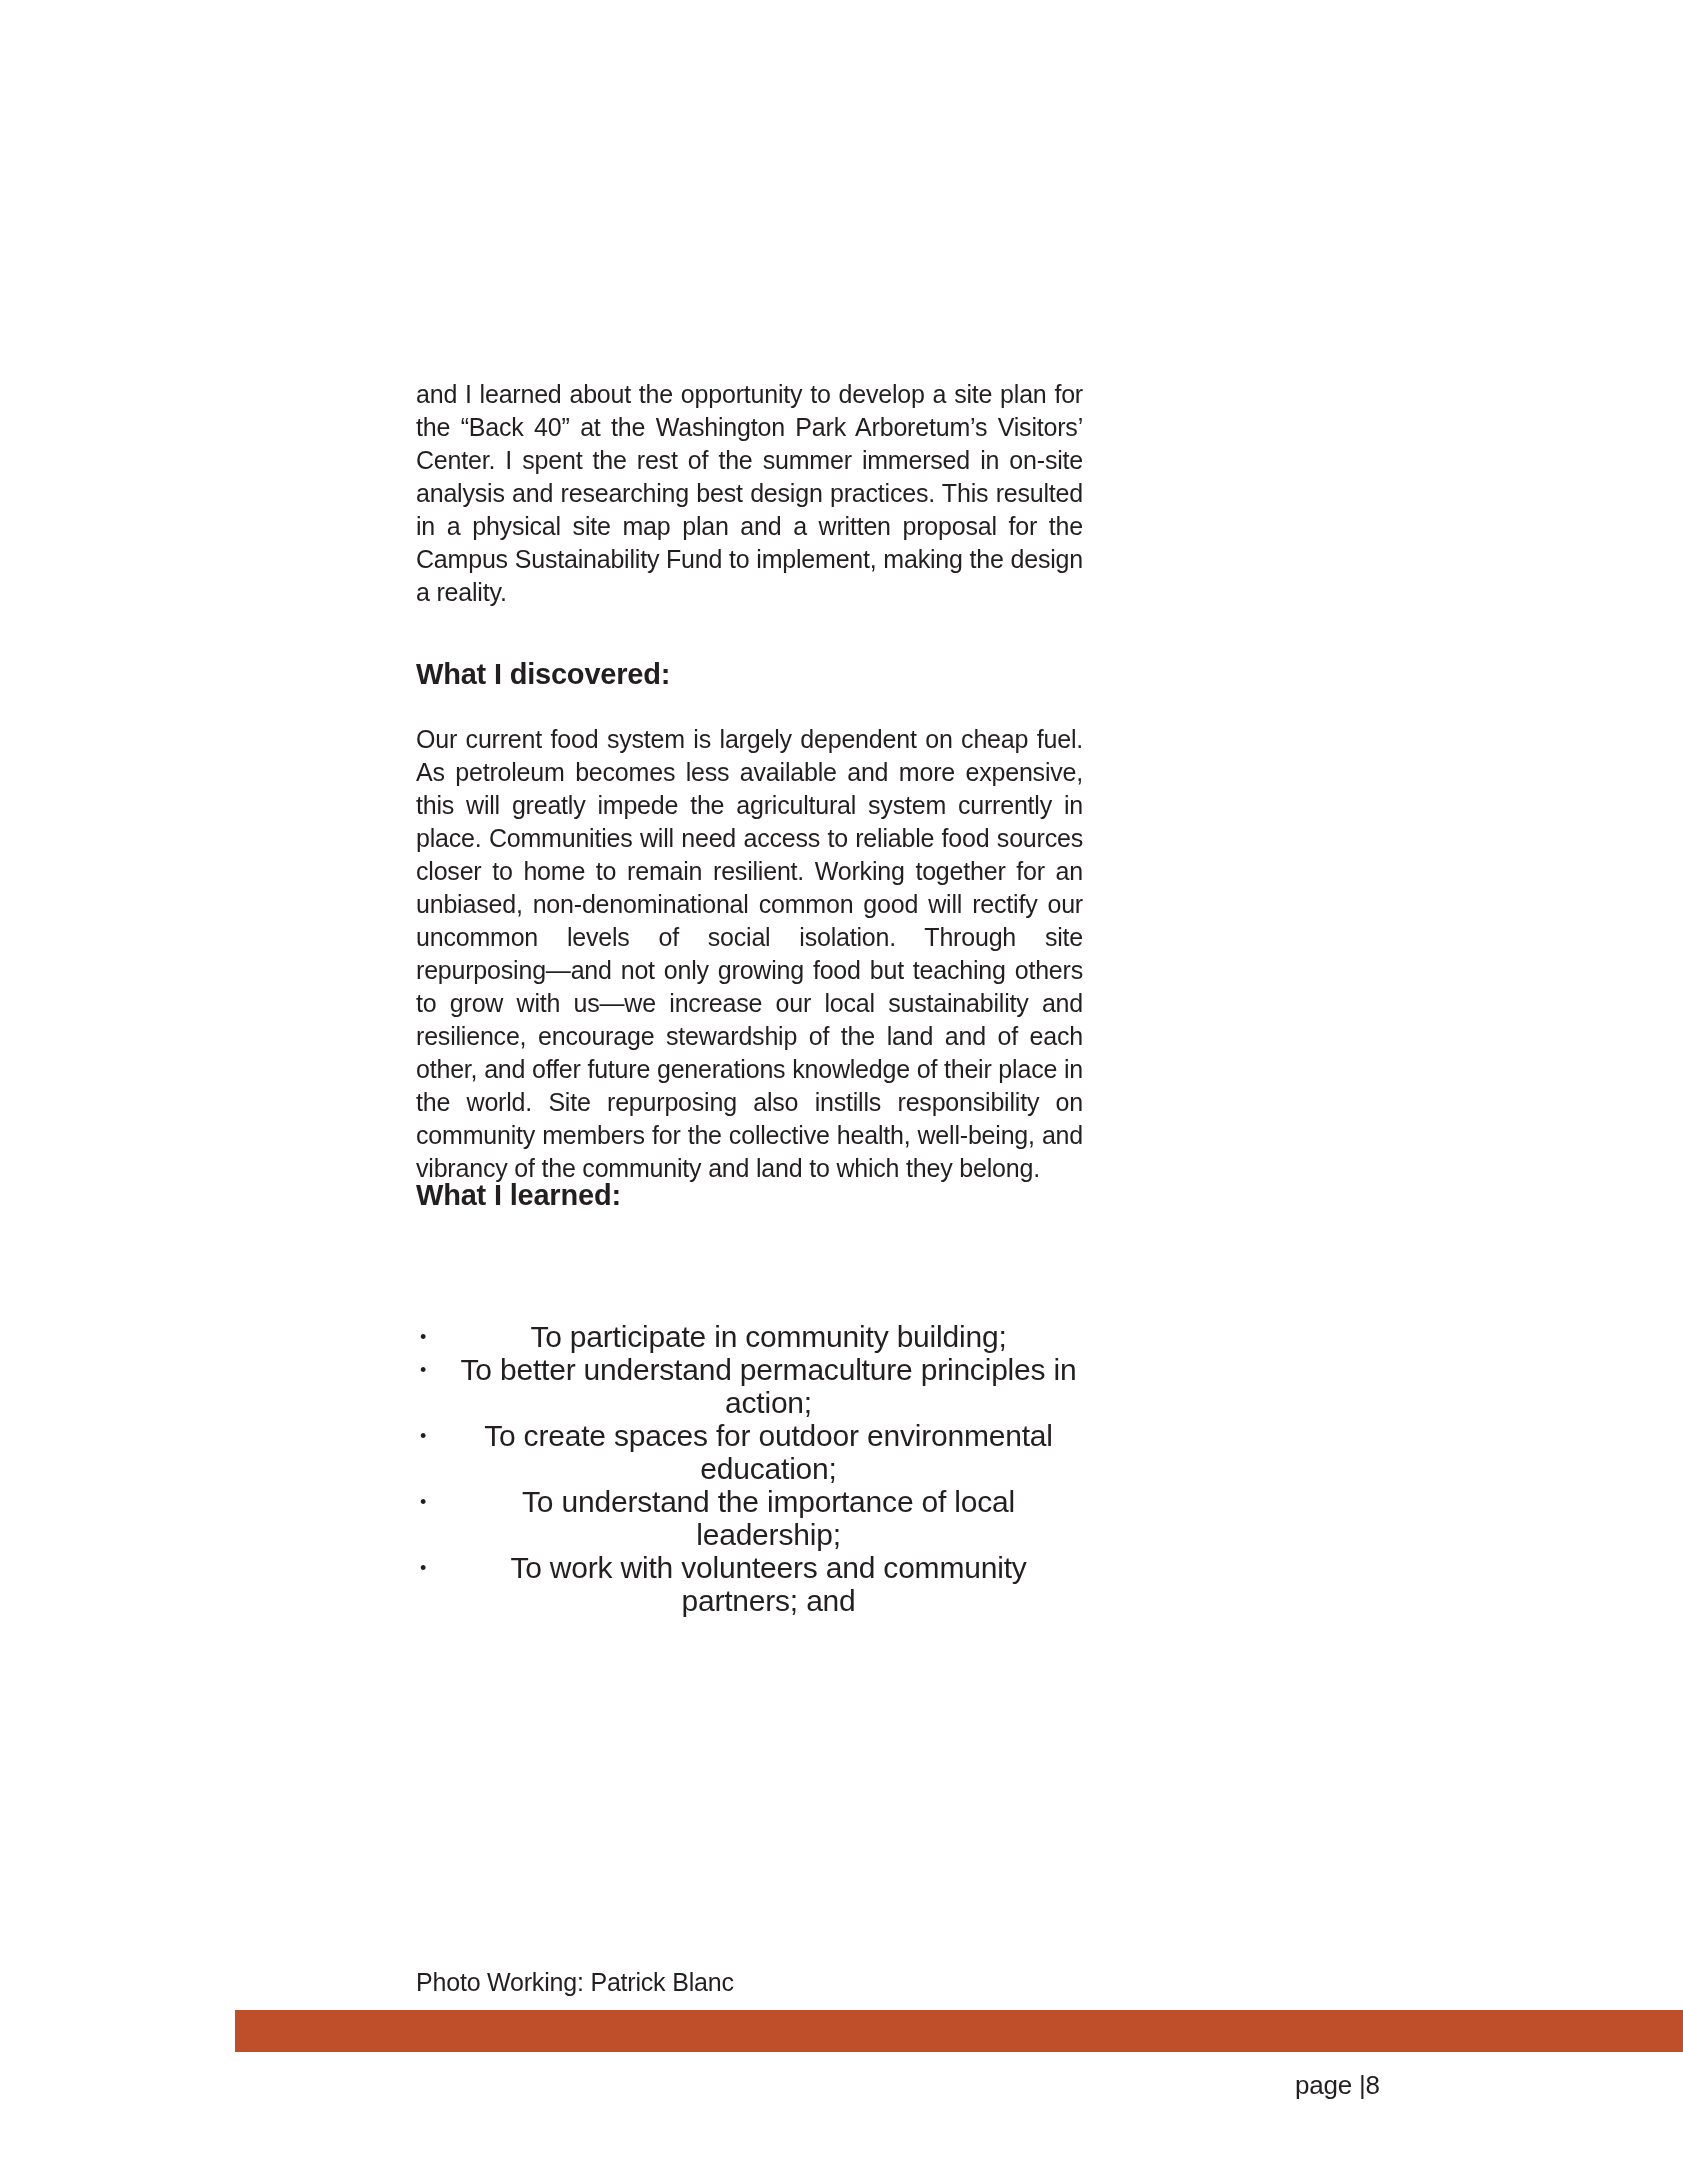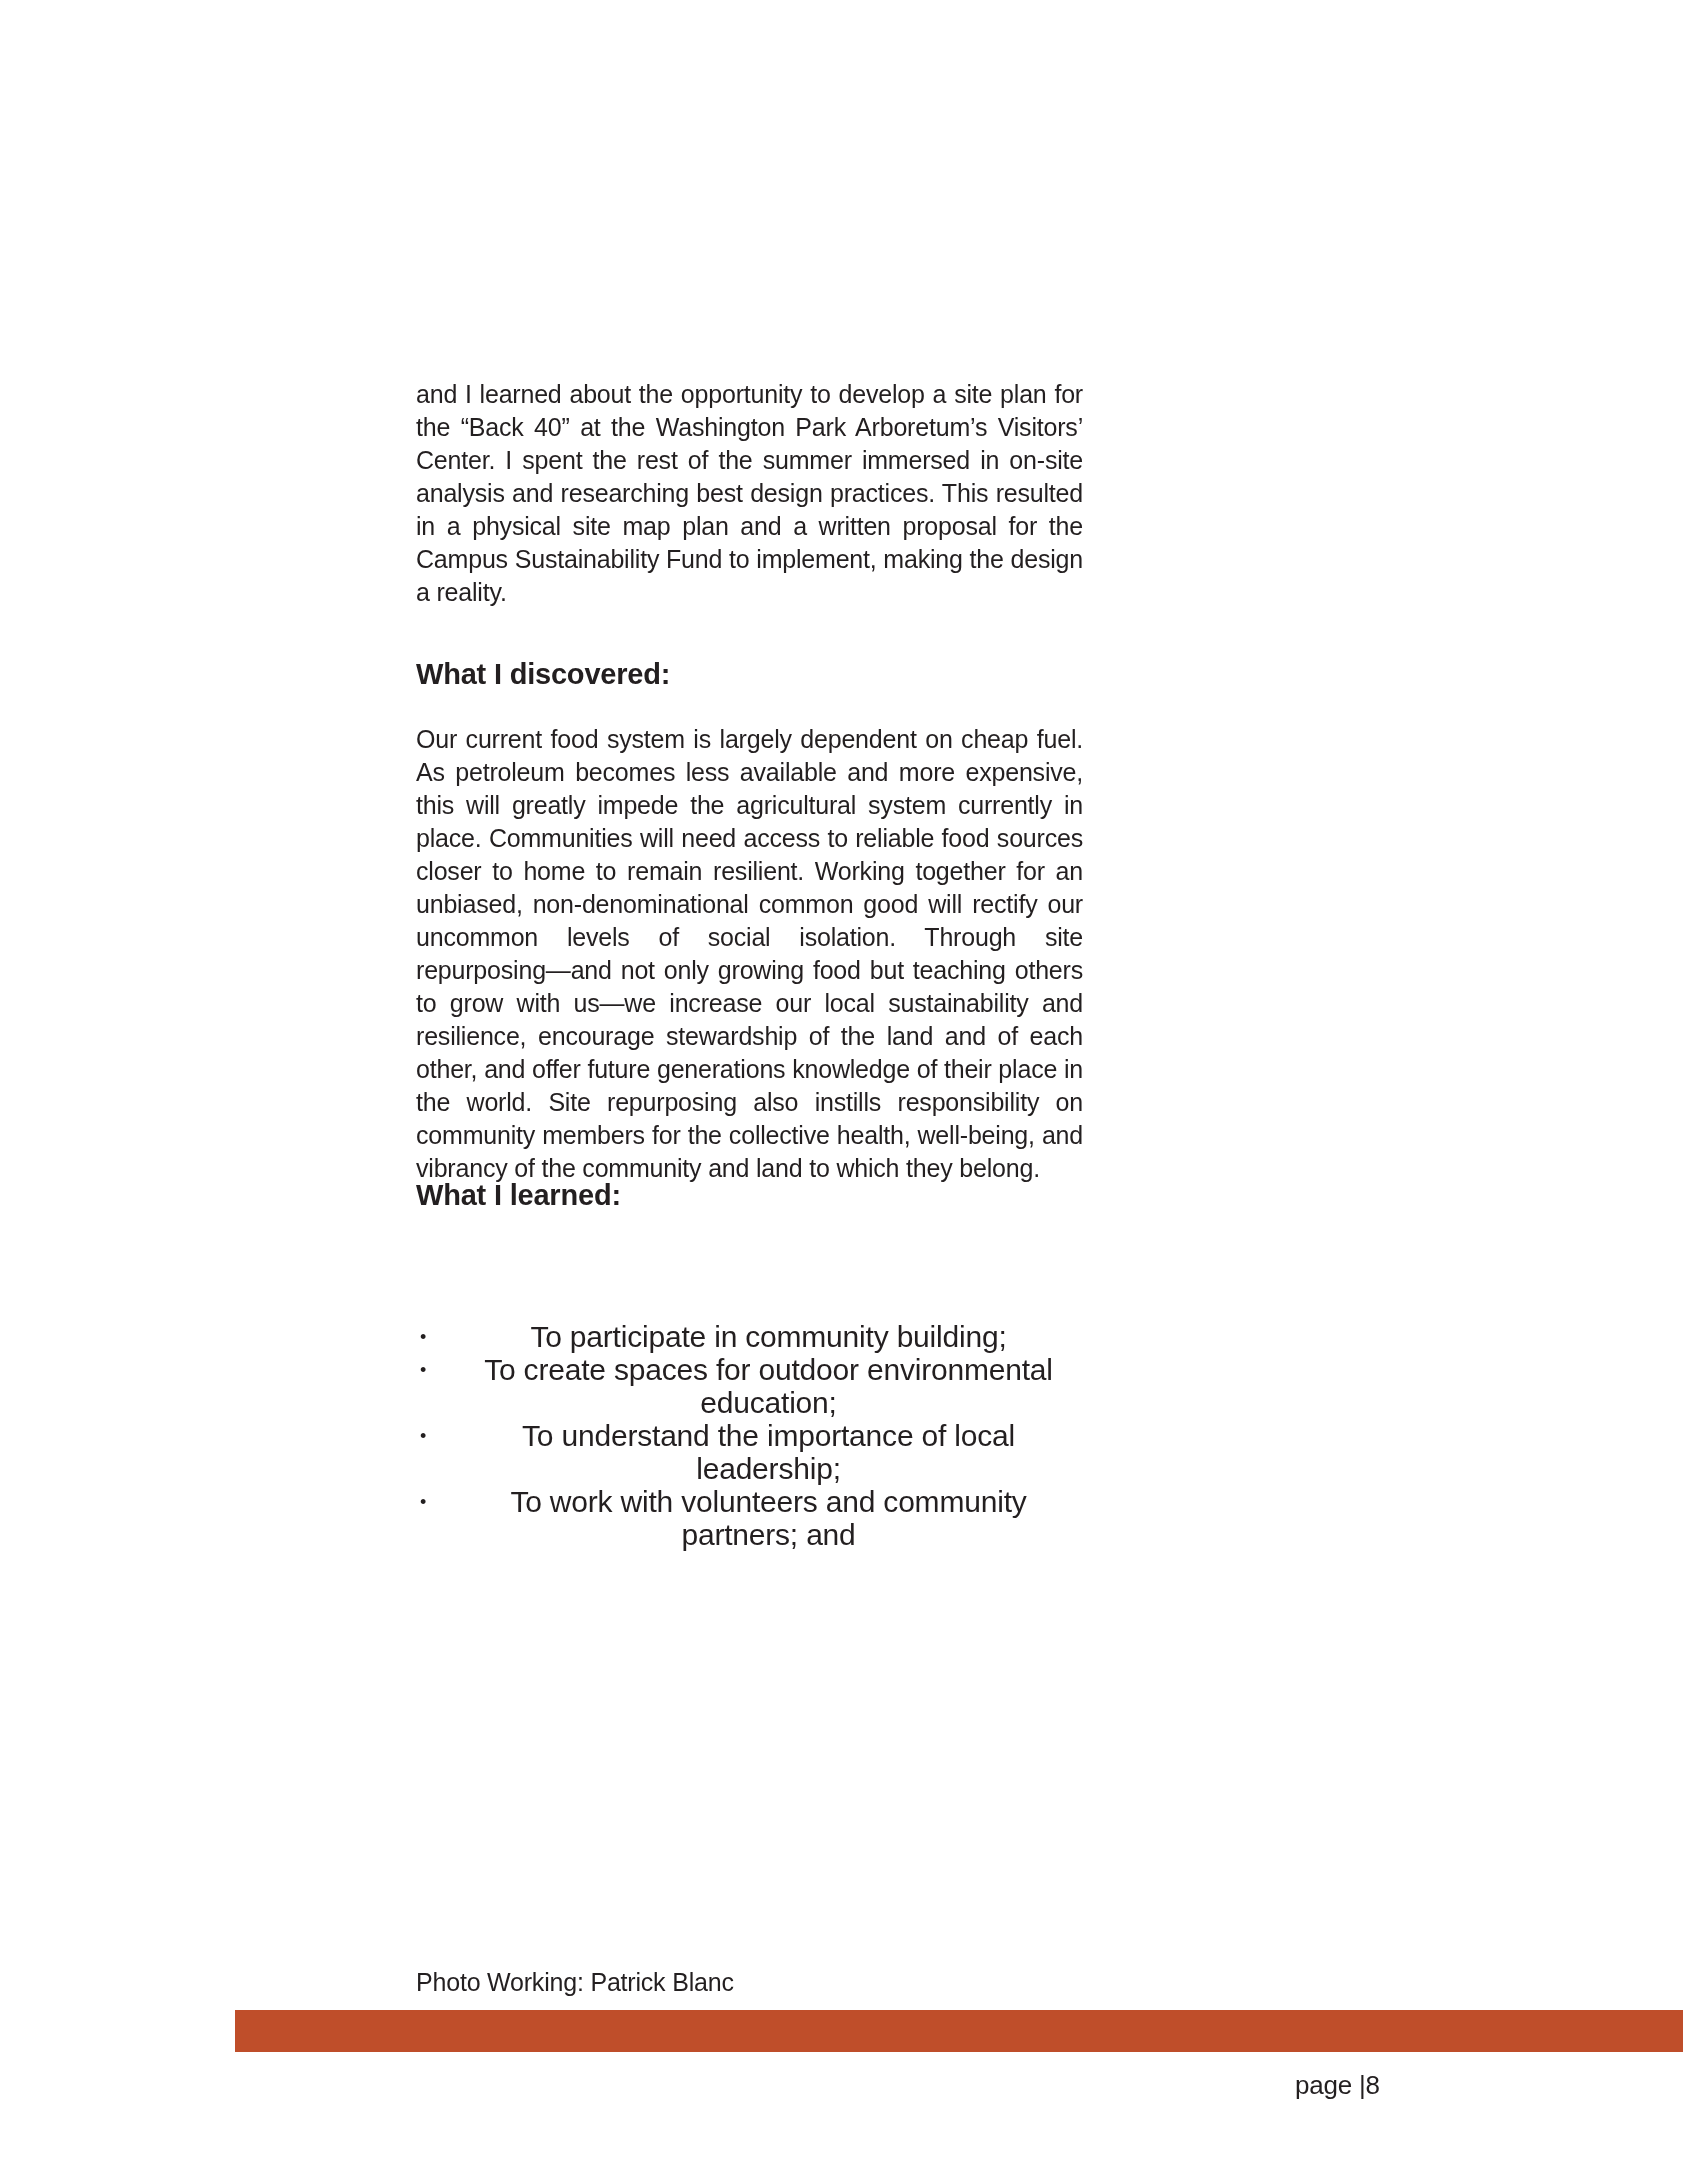--- a/index.html
+++ b/index.html
@@ -98,20 +98,21 @@
   <p class="col body-text para1">and I learned about the opportunity to develop a site plan for the “Back 40” at the Washington Park Arboretum’s Visitors’ Center. I spent the rest of the summer immersed in on-site analysis and researching best design practices. This resulted in a physical site map plan and a written proposal for the Campus Sustainability Fund to implement, making the design a reality.</p>
 
   <h2 class="doc-heading heading-discovered">What I discovered:</h2>
 
   <p class="col body-text para2">Our current food system is largely dependent on cheap fuel. As petroleum becomes less available and more expensive, this will greatly impede the agricultural system currently in place. Communities will need access to reliable food sources closer to home to remain resilient. Working together for an unbiased, non-denominational common good will rectify our uncommon levels of social isolation. Through site repurposing—and not only growing food but teaching others to grow with us—we increase our local sustainability and resilience, encourage stewardship of the land and of each other, and offer future generations knowledge of their place in the world. Site repurposing also instills responsibility on community members for the collective health, well-being, and vibrancy of the community and land to which they belong.</p>
 
   <h2 class="doc-heading heading-learned">What I learned:</h2>
 
   <ul class="bullet-list">
     <li>To participate in community building;</li>
+    <li>To better understand permaculture principles in action;</li>
     <li>To create spaces for outdoor environmental education;</li>
     <li>To understand the importance of local leadership;</li>
     <li>To work with volunteers and community partners; and</li>
   </ul>
 
   <p class="photo-credit">Photo Working: Patrick Blanc</p>
 
   <div class="accent-bar" style="background-color: rgb(191, 78, 42);"></div>
 
   <p class="page-number">page |8</p>

